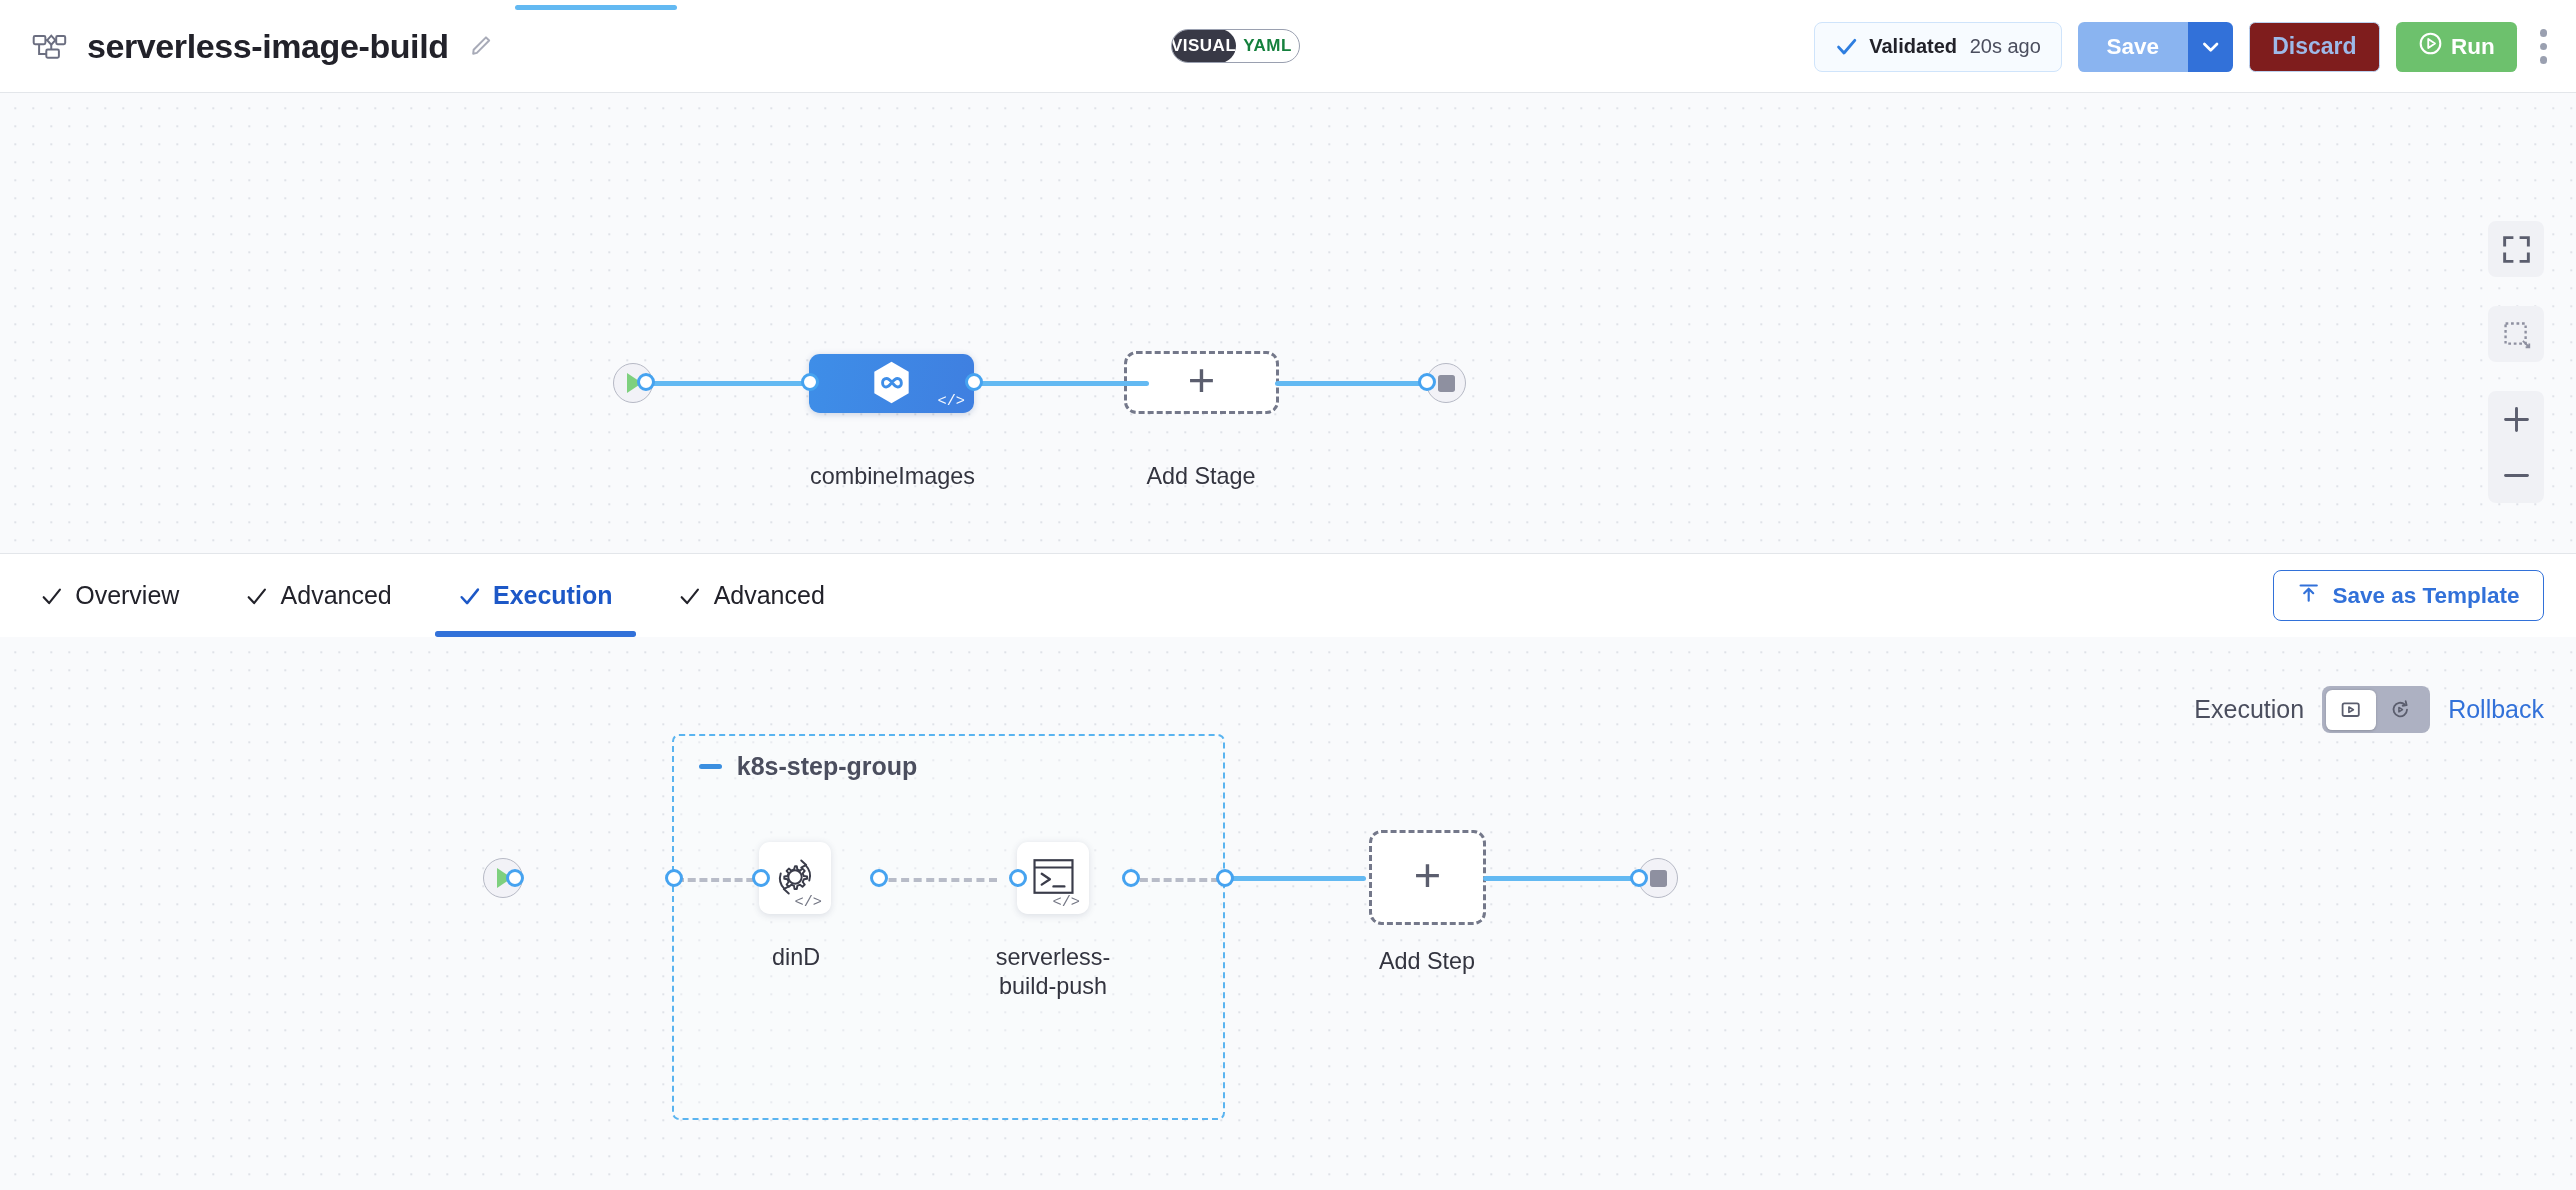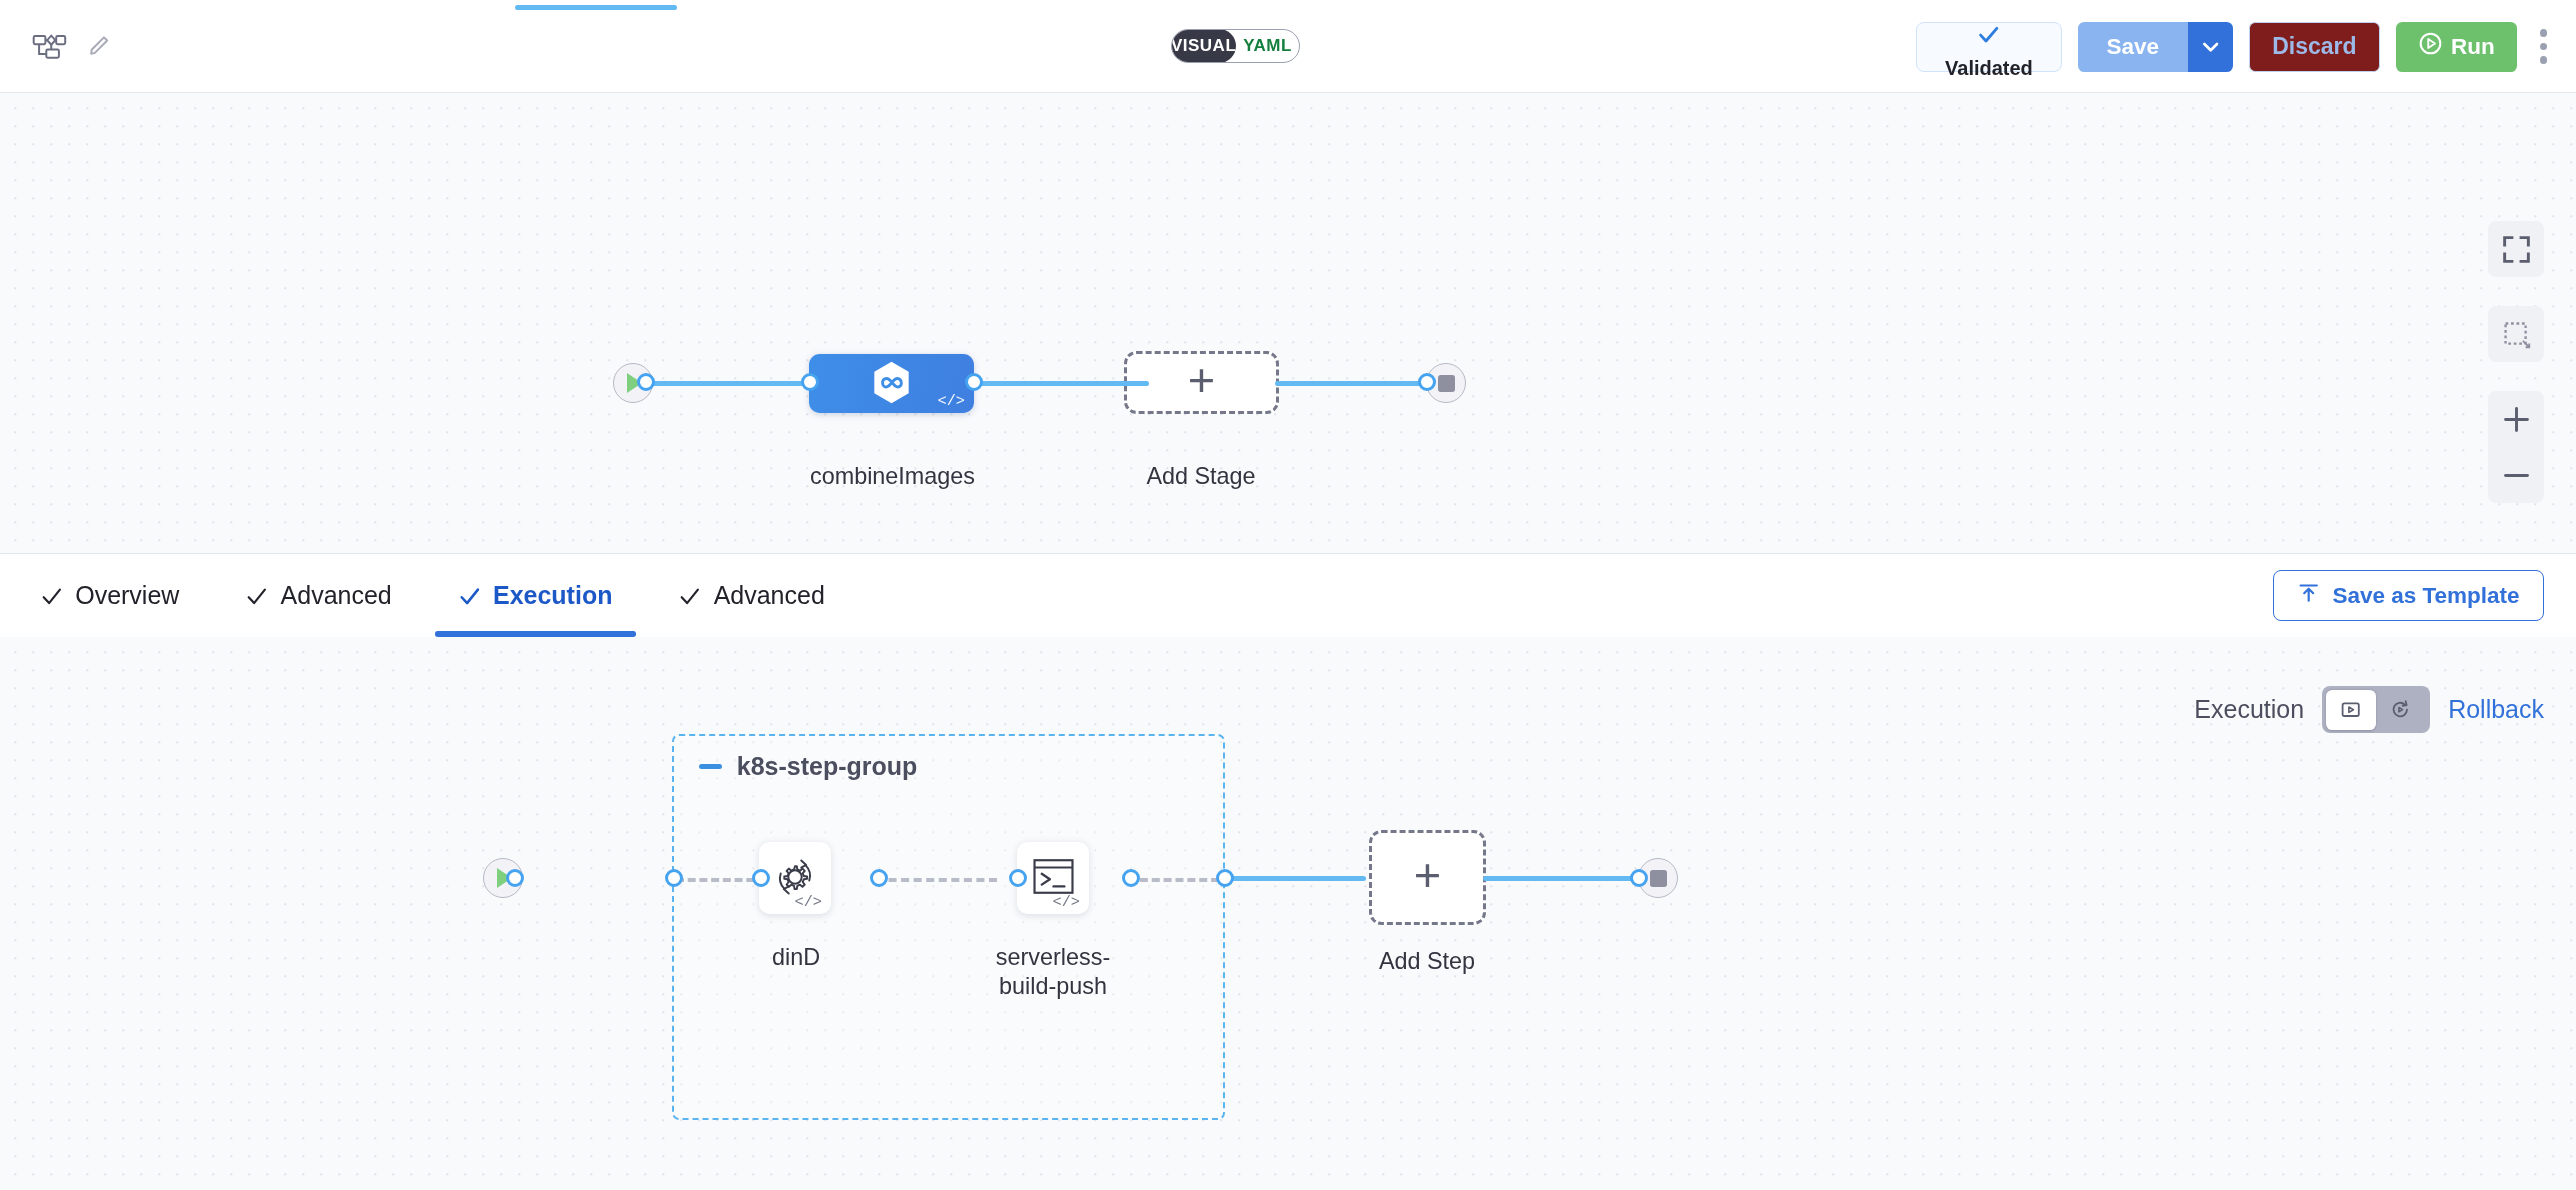--- a/index.html
+++ b/index.html
@@ -46,21 +46,21 @@
   }
   .mode-seg.yaml { width: 65px; color: #15803d; }
 
   .hdr-right {
     position: absolute; right: 0px; top: 0; height: 93px;
     display: flex; align-items: center; gap: 16px; padding-right: 23.4px;
   }
   .validated-chip {
     height: 50px; border: 0.9px solid #cfe4fb; border-radius: 8px;
     background: #f7fbff; display: flex; align-items: center;
-    padding: 0 28px; gap: 10.8px; flex-direction: column;
+    padding: 0 20px; gap: 10.8px;
   }
   .validated-chip .vtext { font-size: 20px; font-weight: bold; color: #22222a; }
   .validated-chip .vtime { font-size: 20px; color: #4b4e5e; margin-left: 1.8px; }
   .check-blue { width: 23.4px; height: 23.4px; display: block; }
 
   .save-group { display: flex; height: 50px; border-radius: 6.3px; overflow: hidden; }
   .save-btn {
     background: #8ab4f0; color: #ffffff; font-size: 22.5px; font-weight: bold;
     width: 110px; display: flex; align-items: center; justify-content: center;
     border: none;
@@ -225,20 +225,21 @@
       <svg width="36" height="36" viewBox="0 0 40 40">
         <rect x="3" y="9" width="13" height="9" rx="1.5" fill="none" stroke="#6b6e80" stroke-width="2.2"></rect>
         <rect x="28" y="9" width="10" height="9" rx="1.5" fill="none" stroke="#6b6e80" stroke-width="2.2"></rect>
         <rect x="17" y="24" width="14" height="9" rx="1.5" fill="none" stroke="#6b6e80" stroke-width="2.2"></rect>
         <path d="M22.5 8.5 L27 13.5 L22.5 18.5 L18 13.5 Z" fill="none" stroke="#6b6e80" stroke-width="2.2"></path>
         <path d="M16 13.5 H18 M27 13.5 H28" stroke="#6b6e80" stroke-width="2.2"></path>
         <path d="M9 18 V29 H17" fill="none" stroke="#6b6e80" stroke-width="2.2"></path>
         <path d="M22.5 18.5 V24" stroke="#6b6e80" stroke-width="2.2"></path>
       </svg>
     </span>
+    <span class="pipeline-title">serverless-image-build</span>
     <span class="edit-pencil">
       <svg width="31" height="31" viewBox="0 0 34 34">
         <path d="M9 25 L9.5 20.5 L23 7 L26.5 10.5 L13 24 Z" fill="none" stroke="#a8abb8" stroke-width="2.2" stroke-linejoin="round"></path>
       </svg>
     </span>
   </div>
 
   <div class="mode-toggle">
     <span class="mode-seg visual">VISUAL</span>
     <span class="mode-seg yaml">YAML</span>

